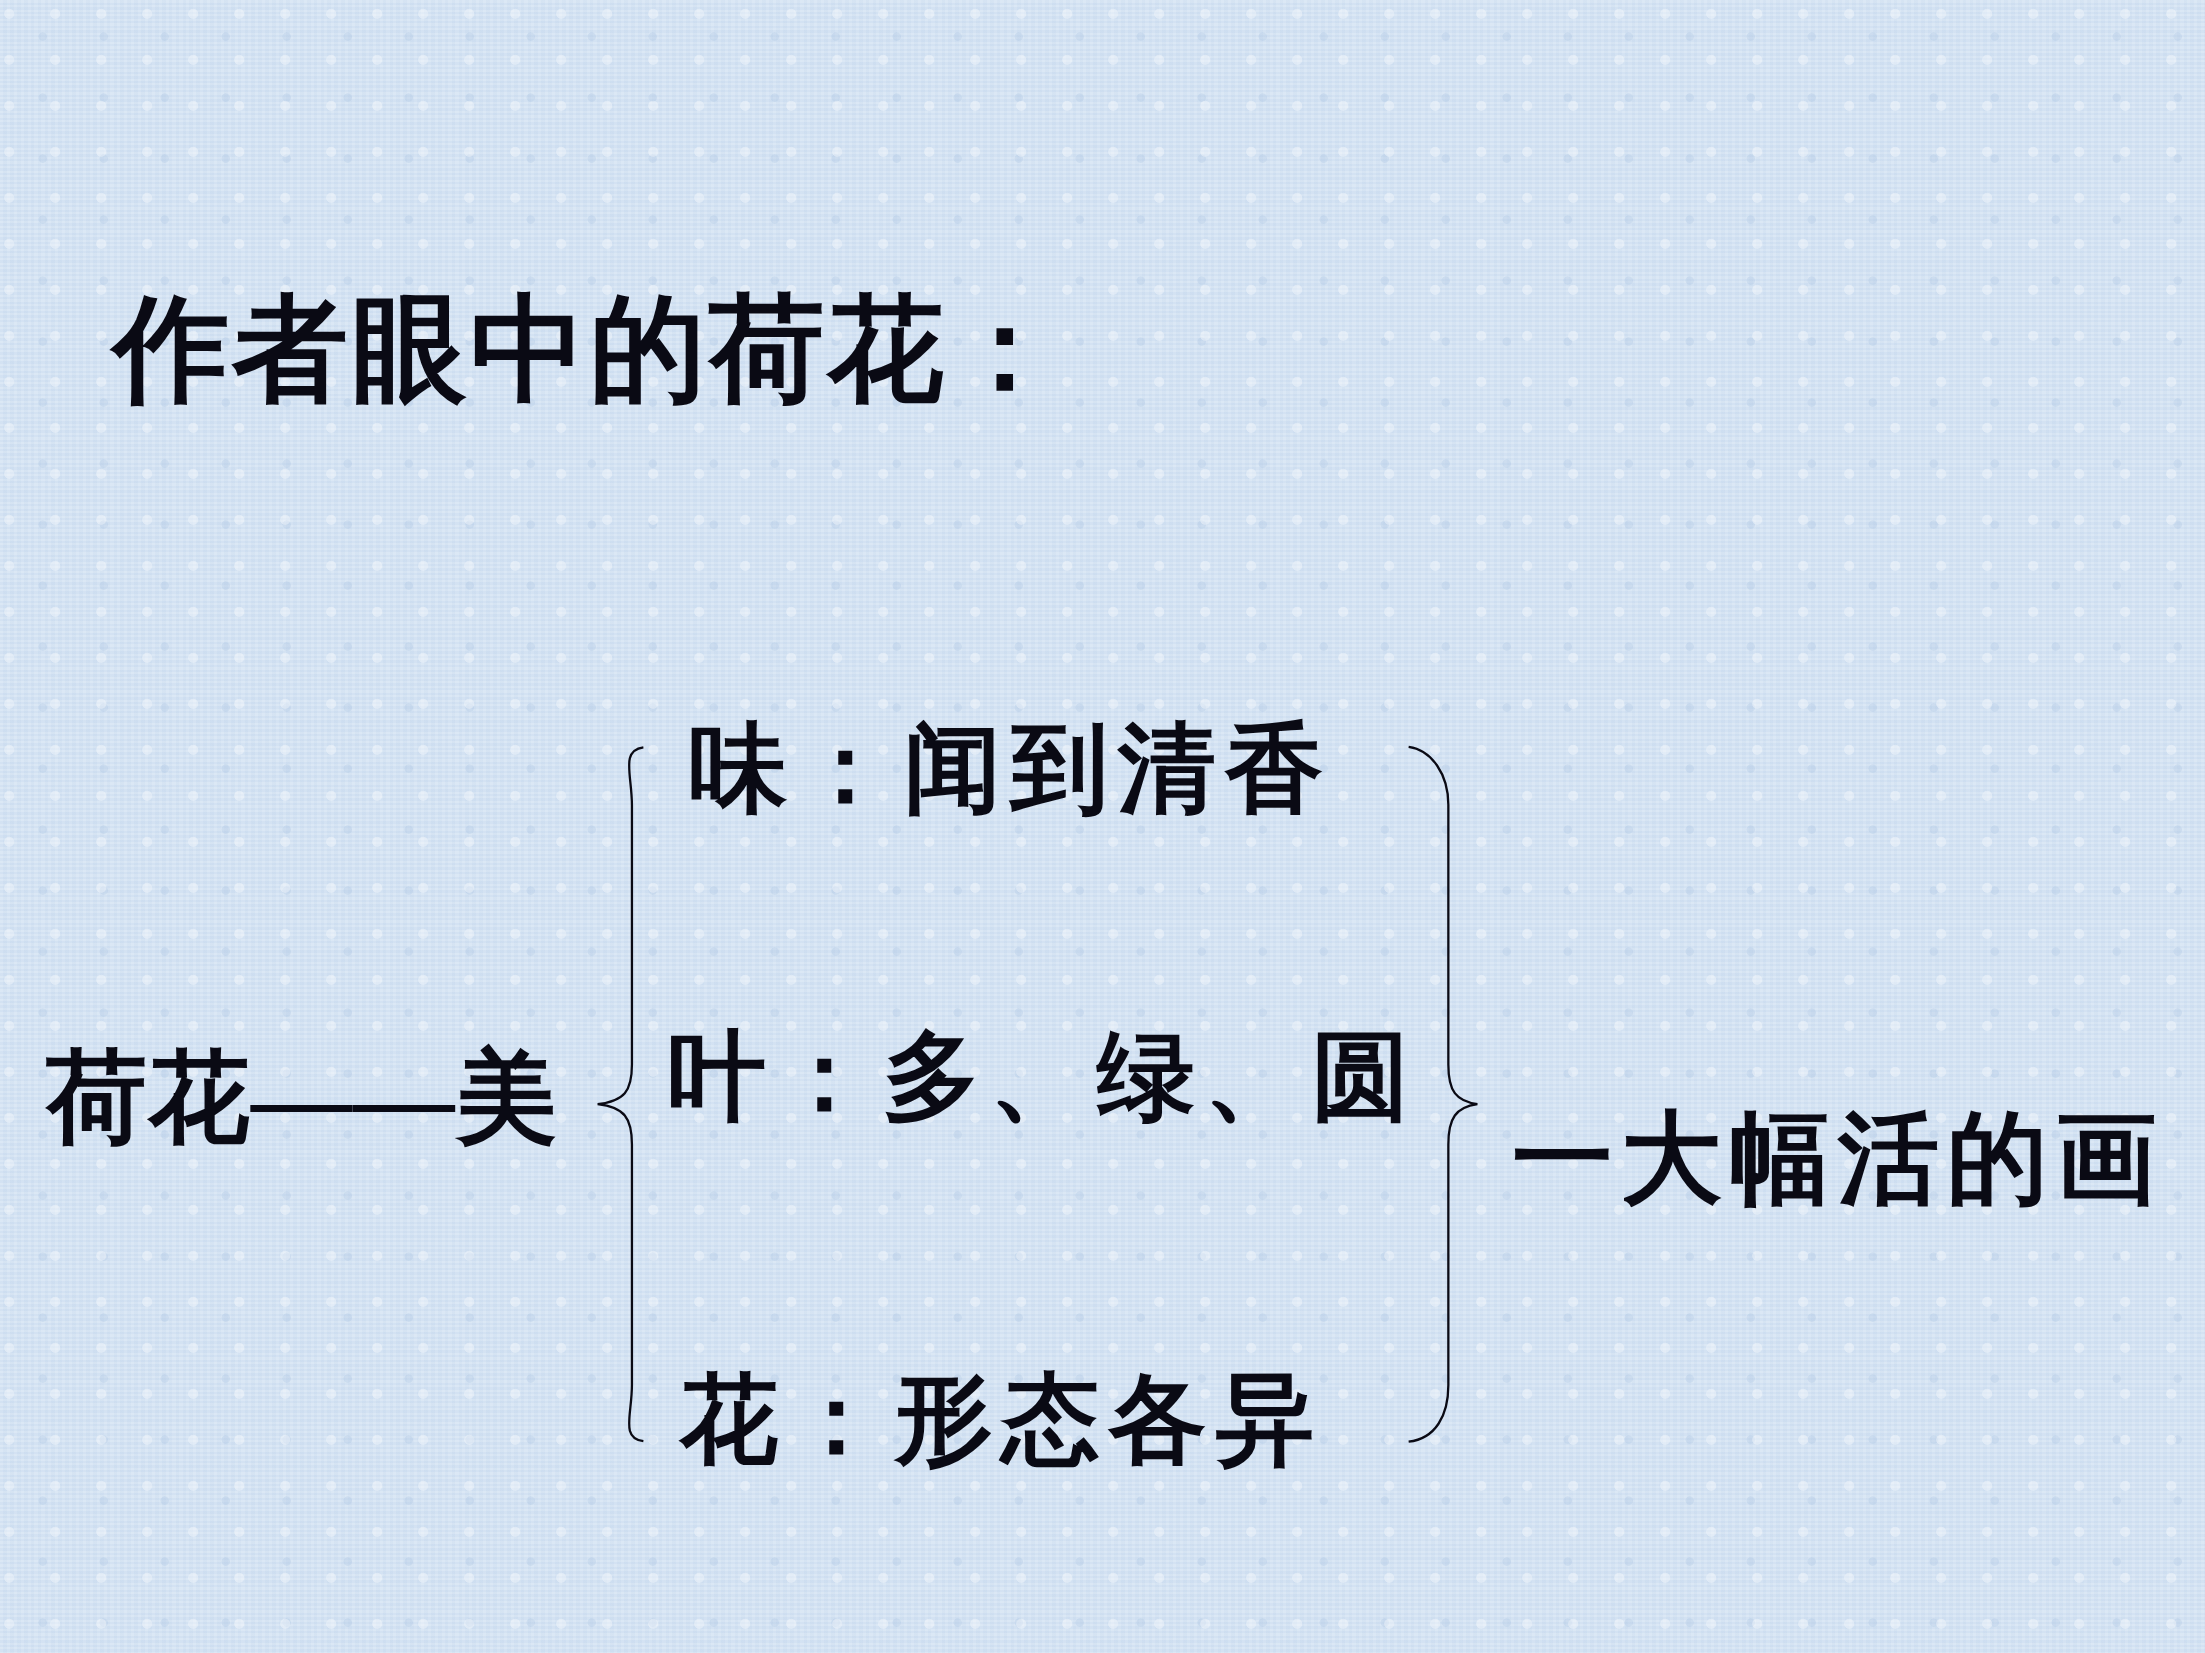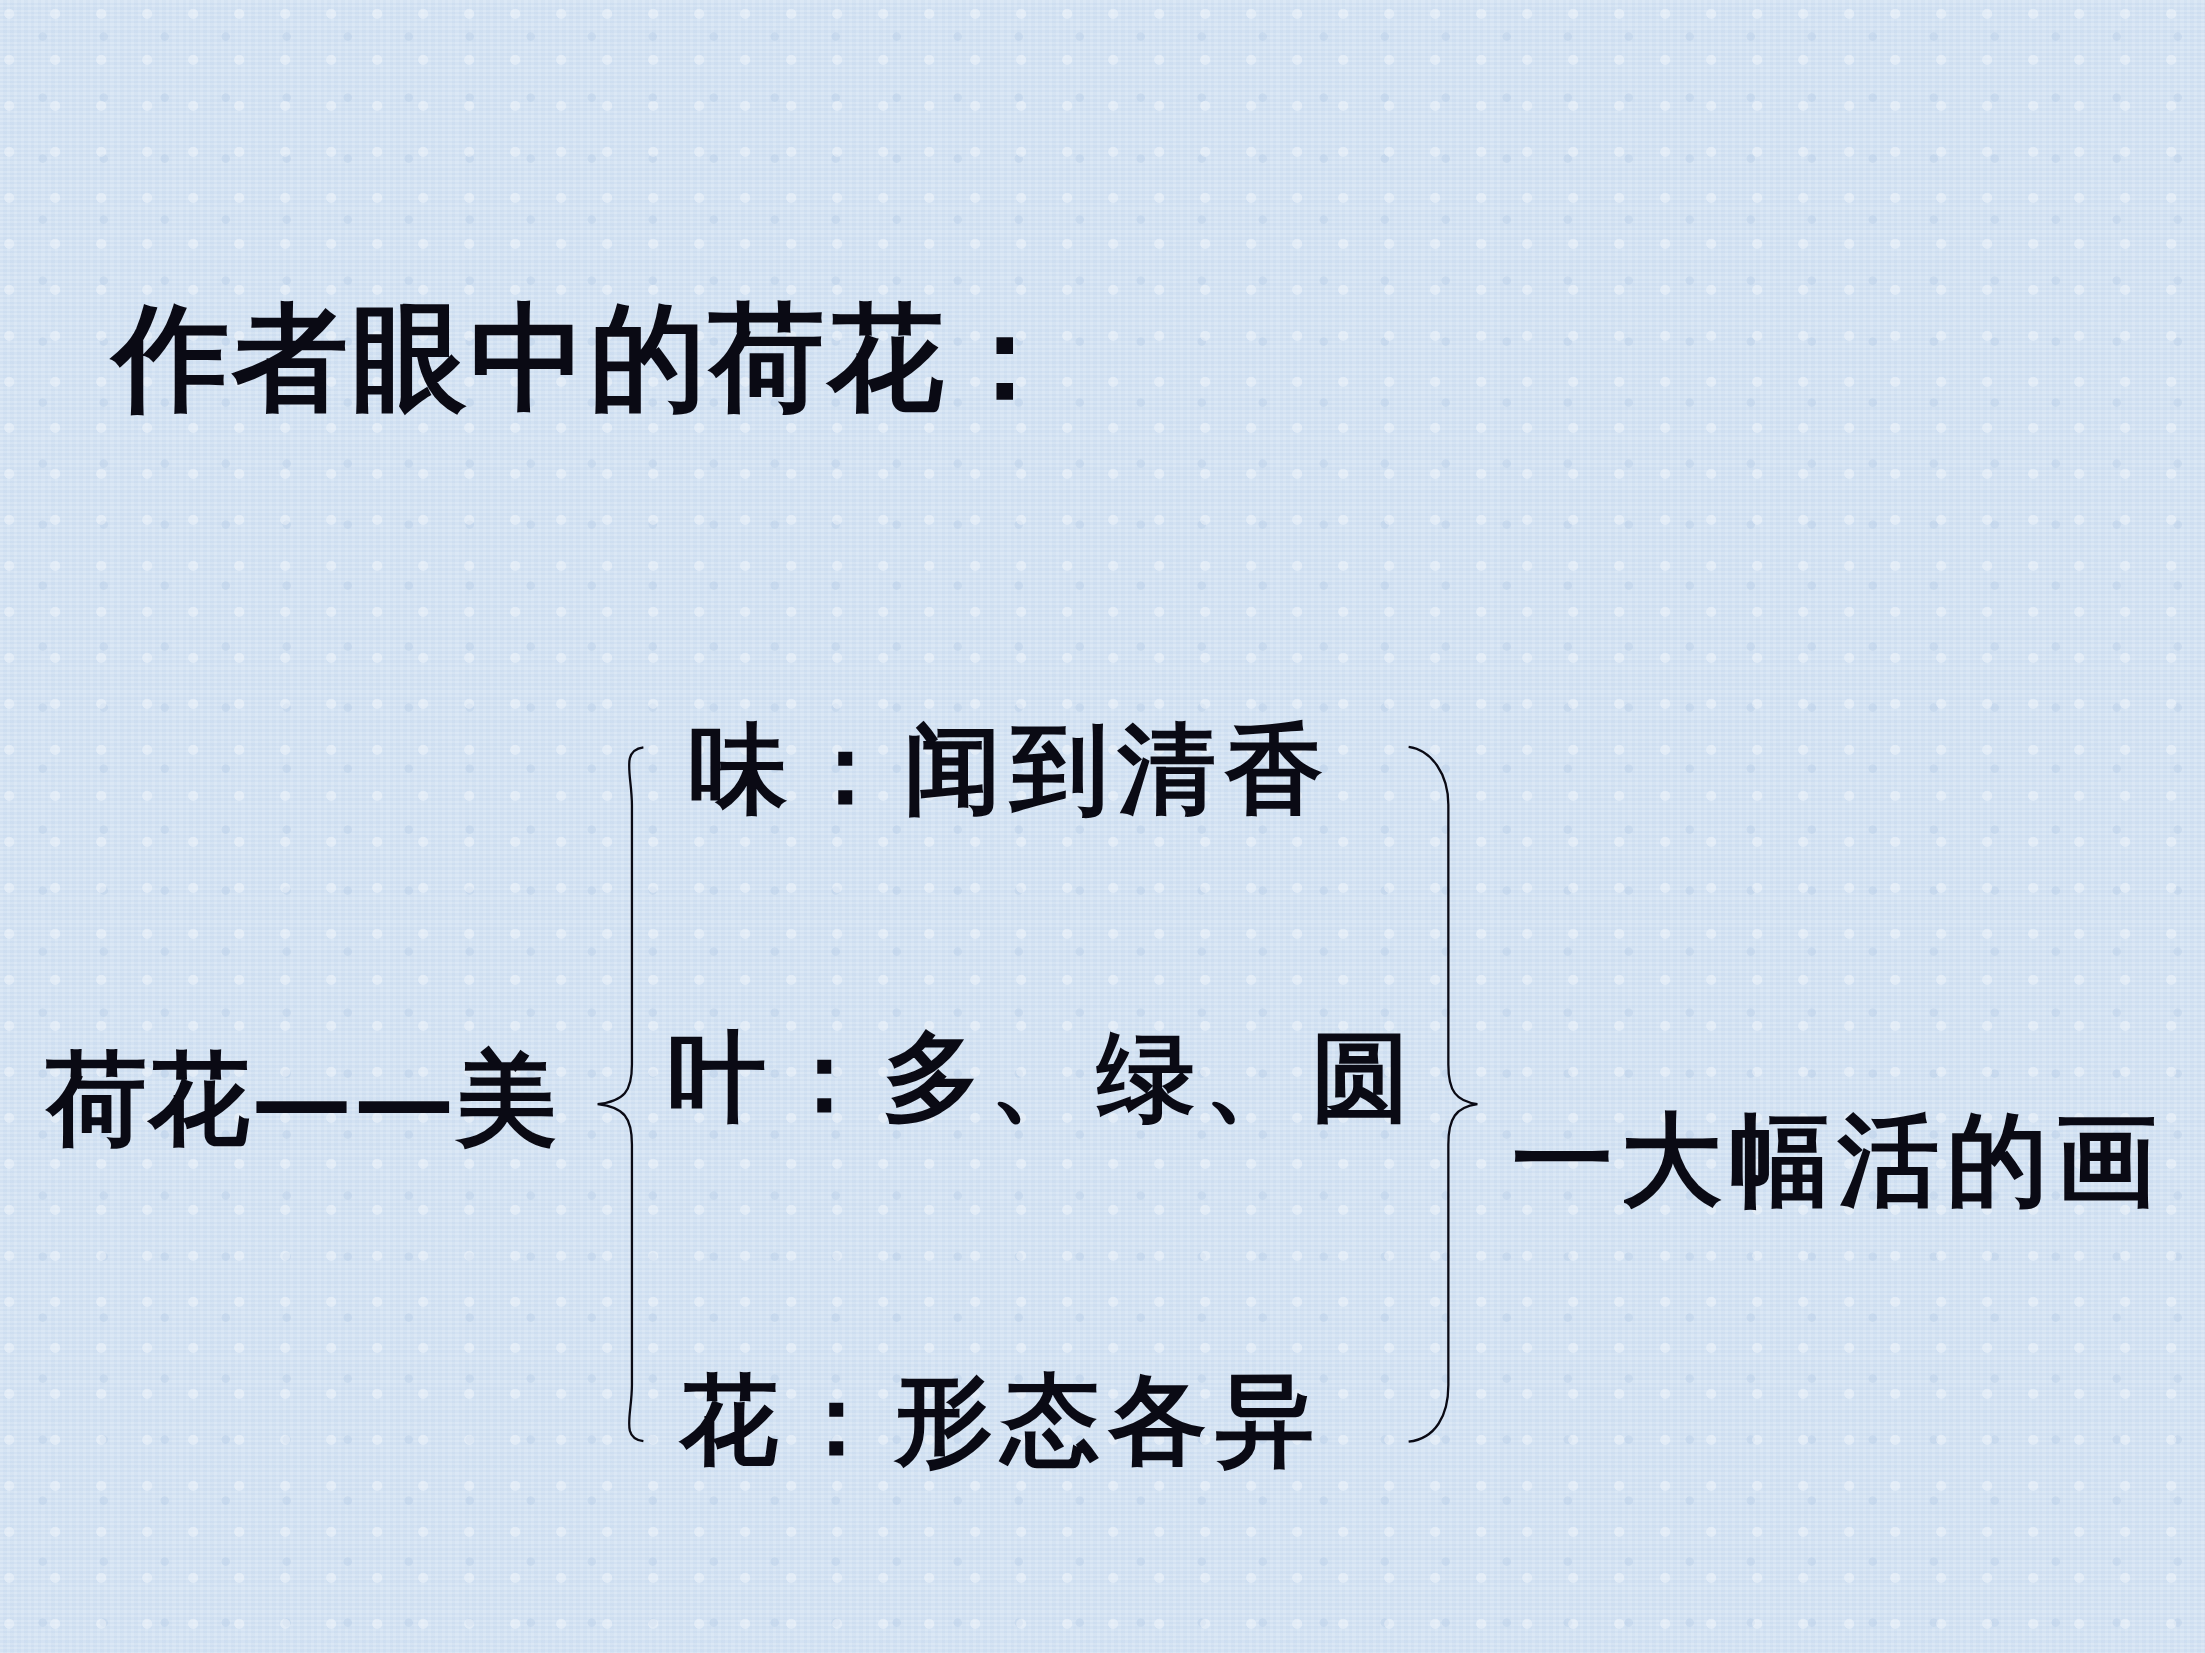--- a/index.html
+++ b/index.html
@@ -8,22 +8,22 @@
     background-color: #d4e3f3;
     background-image:
       radial-gradient(circle at 20% 30%, rgba(255,255,255,0.35) 0 4.6px, transparent 5.4px),
       radial-gradient(circle at 70% 60%, rgba(170,195,225,0.30) 0 3.8px, transparent 4.6px),
       repeating-linear-gradient(0deg, rgba(255,255,255,0.10) 0 2.3px, rgba(180,200,230,0.10) 2.3px 4.6px),
       repeating-linear-gradient(90deg, rgba(255,255,255,0.08) 0 3.1px, rgba(170,195,225,0.08) 3.1px 6.9px);
     background-size: 46px 46px, 61px 61px, auto, auto;
     font-family: "DejaVu Serif", "Liberation Serif", serif;
     color: #0a0a14;
   }
-  .txt { position: absolute; white-space: nowrap; line-height: 1; font-weight: bold; }
-  .title { left: 113px; top: 300px; font-size: 116px; font-family: Liberation Sans, sans-serif; letter-spacing: 3.1px; }
+  .txt { position: absolute; white-space: nowrap; line-height: 1; font-weight: bold; font-family: Liberation Serif, serif; }
+  .title { left: 113px; top: 300px; font-size: 116px; font-family: Liberation Mono, monospace; letter-spacing: 3.1px; }
   .left-label { left: 46px; top: 1048px; font-size: 101px; letter-spacing: 1.5px; }
   .right-label { left: 1512px; top: 1109px; font-size: 101px; letter-spacing: 7.7px; }
   .row { left: 689px; font-size: 98px; letter-spacing: 9.2px; }
   .row1 { top: 720px; }
   .row2 { top: 1028px; left: 668px; text-align: right; }
   .row3 { top: 1371px; left: 680px; }
   svg.brace { position: absolute; overflow: visible; }
 </style>
 </head>
 <body>

